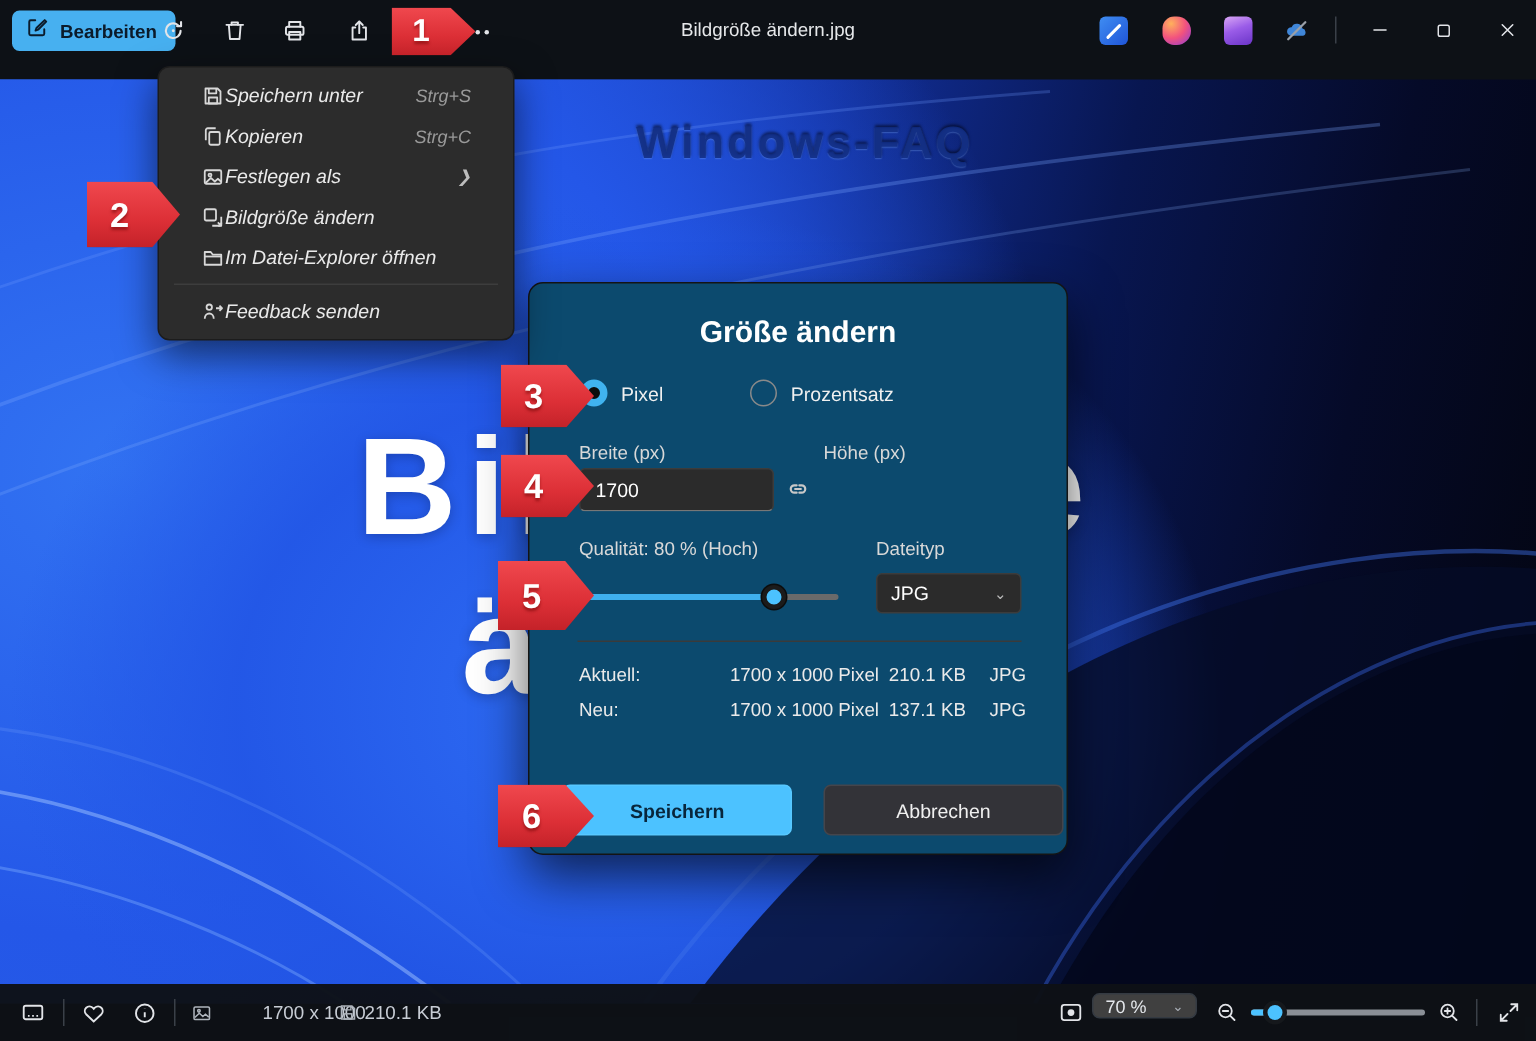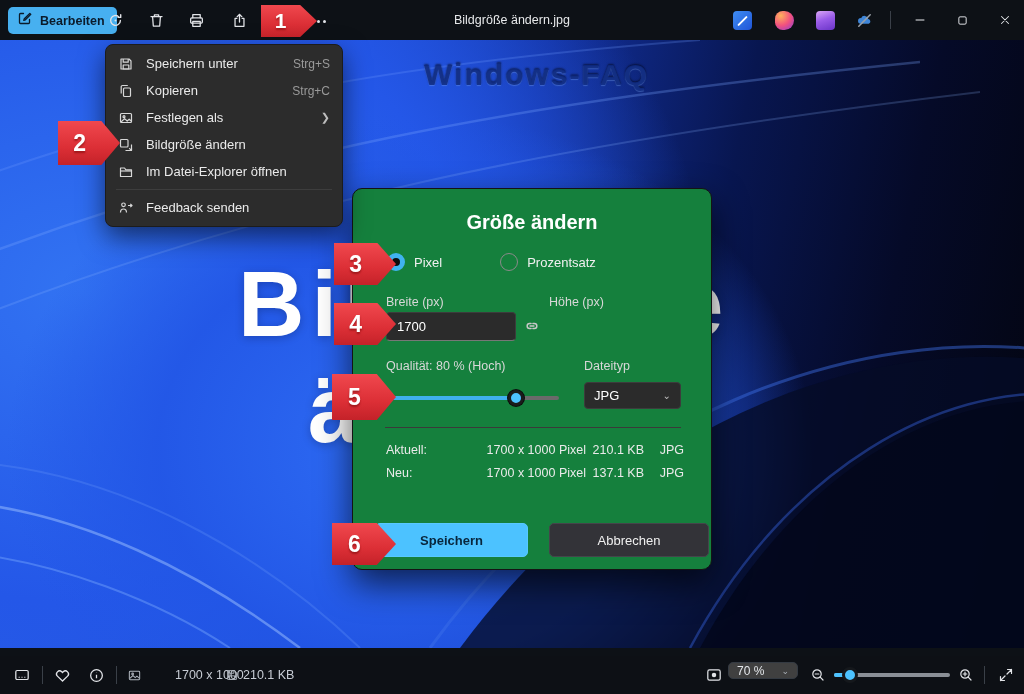--- a/index.html
+++ b/index.html
@@ -1,21 +1,21 @@
 <!DOCTYPE html>
 <html><head>
 <meta charset="utf-8">
 <style>
   * { margin:0; padding:0; box-sizing:border-box; }
   html,body { background:#000; }
   body { font-family:"Liberation Sans", sans-serif; }
   .app { position:relative; width:1024px; height:694px; overflow:hidden; background:#0d1116; color:#e8e8e8; }
 
   
-  .canvas { position:absolute; left:0; top:32px; width:1024px; height:616px; overflow:hidden;
+  .canvas { position:absolute; left:0; top:53px; width:1024px; height:616px; overflow:hidden;
     background:
       radial-gradient(ellipse 560px 470px at 40% 68%, rgba(47,110,245,.95) 0%, rgba(34,86,230,.9) 45%, rgba(10,25,110,0) 72%),
       radial-gradient(ellipse 800px 650px at 8% 42%, #3273f2 0%, #2457e8 48%, rgba(12,30,120,0) 78%),
       linear-gradient(102deg, #2c63ea 0%, #2050d8 28%, #12309c 48%, #081650 66%, #050a28 82%, #03050f 100%);
   }
   .bloom { position:absolute; inset:0; }
   .bg-heading { position:absolute; color:#ffffff; font-weight:700; font-size:92px; letter-spacing:7px; line-height:1; text-shadow:0 2px 8px rgba(0,10,40,.25); white-space:nowrap; }
   .bg-line1 { left:238px; top:226px; }
   .bg-line2 { left:308px; top:332px; }
   .watermark { position:absolute; left:424px; top:26px; font-size:30px; font-weight:700; letter-spacing:2px;
@@ -39,29 +39,29 @@
   .appicon { position:absolute; top:11px; width:19px; height:19px; border-radius:4px; }
   .ai-edit { background:linear-gradient(135deg,#3f8df2 0%,#1f55d8 100%); position:relative; overflow:hidden; }
   .ai-edit::after { content:""; position:absolute; left:3px; top:9px; width:13px; height:2px; background:#fff; transform:rotate(-45deg); border-radius:1px; }
   .designer { border-radius:45% 55% 55% 45%; background:radial-gradient(circle at 30% 25%, #ffb15c 0%, #f2527e 50%, #8a3bd8 100%); }
   .gallery { background:linear-gradient(160deg,#d9a6f5 0%,#9a5ce8 45%,#6a34c8 100%); }
   .cloud-off { color:#3f86d8; display:flex; align-items:center; justify-content:center; }
 
   
   .menu { position:absolute; left:105px; top:44px; width:238px; background:#2c2c2c; border:1px solid #1c1c1c; border-radius:8px;
     box-shadow:0 10px 26px rgba(0,0,0,.55); padding:5px 0; z-index:32; }
-  .menu-item { height:27px; display:flex; align-items:center; gap:12px; padding:0 12px; color:#eaeaea; font-size:13px; cursor:pointer; }
+  .menu-item { height:27px; display:flex; align-items:center; padding:0 28px; color:#eaeaea; font-size:13px; cursor:pointer;font-style:italic; }
   .menu-item .mi-icon { width:16px; height:16px; color:#d8d8d8; flex:none; display:flex; }
   .menu-item .mi-label { flex:1; white-space:nowrap; }
   .menu-item .mi-shortcut { color:#9a9a9a; font-size:12px; }
   .menu-item .mi-sub { color:#bdbdbd; font-size:11px; }
   .menu-sep { height:1px; background:#3d3d3d; margin:4px 10px; }
 
   
-  .dialog { position:absolute; left:352px; top:188px; width:360px; height:382px; background:#15803d; border:1px solid #141414;
+  .dialog { position:absolute; left:352px; top:188px; width:360px; height:382px; background:#0c4a6e; border:1px solid #141414;
     border-radius:10px; box-shadow:0 14px 34px rgba(0,0,0,.65); z-index:31; }
   .dlg-title { position:absolute; left:0; right:0; top:22px; text-align:center; font-size:20px; font-weight:700; color:#ffffff; }
   .radio-row { position:absolute; left:34px; top:64px; display:flex; gap:58px; }
   .radio { display:flex; align-items:center; gap:9px; cursor:pointer; font-size:13px; color:#f0f0f0; }
   .rdot { width:18px; height:18px; border-radius:50%; flex:none; }
   .rdot.on { border:5px solid #40b3f0; background:#0c0c0c; }
   .rdot.off { border:1px solid #8a8a8a; background:transparent; }
   .fld-label { position:absolute; font-size:12.5px; color:#d8d8d8; }
   .txt-input { position:absolute; height:29px; background:#2b2b2b; border:1px solid #3c3c3c; border-bottom:1px solid #777;
     border-radius:4px; color:#fff; font-size:13px; padding:0 10px; width:130px; font-family:"Liberation Sans",sans-serif; }

